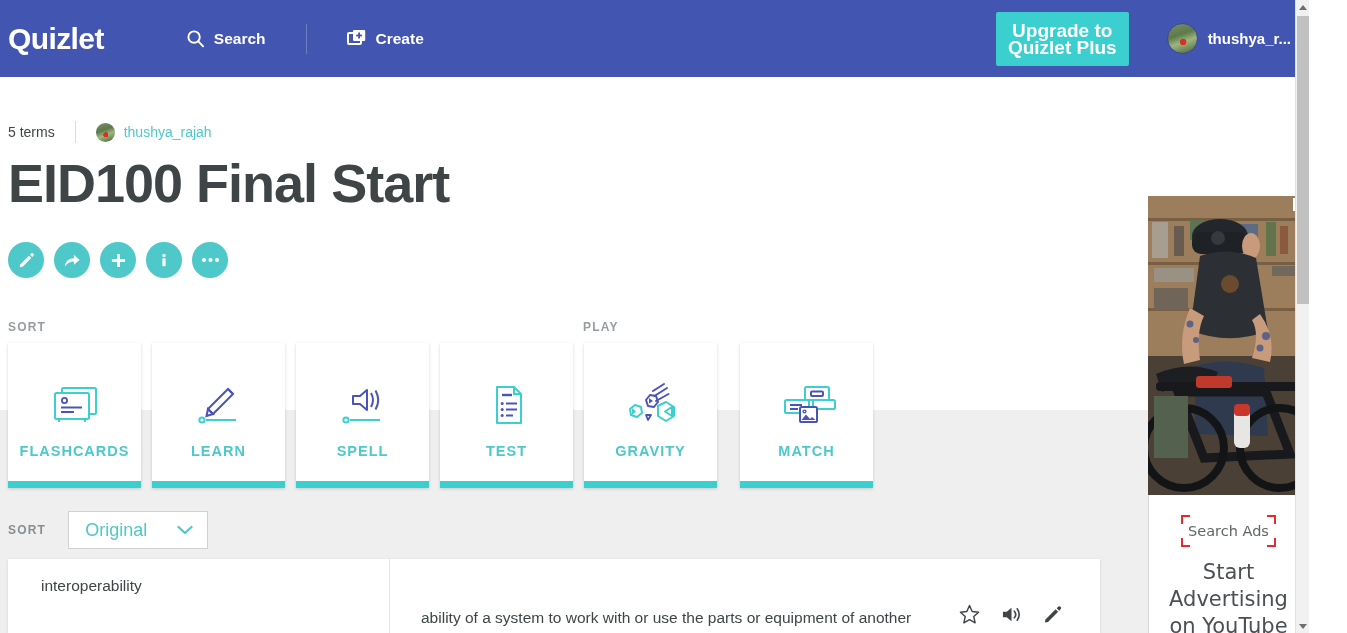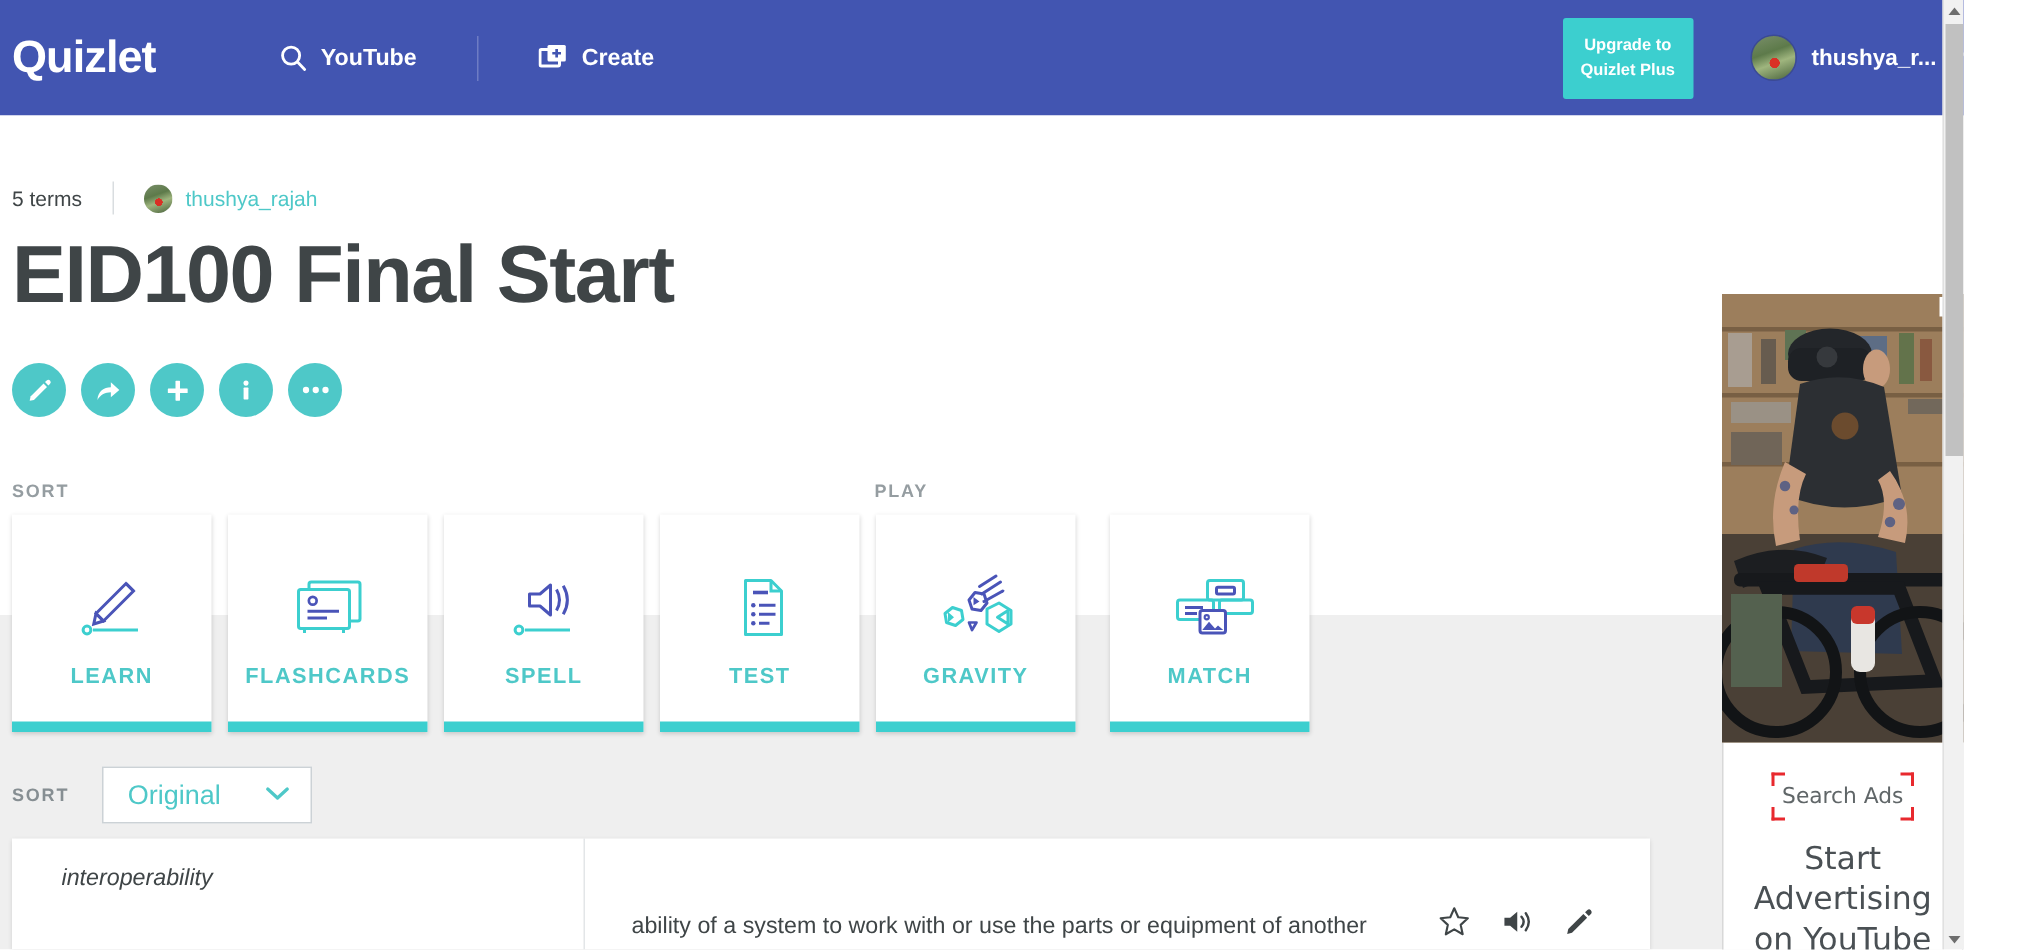--- a/index.html
+++ b/index.html
@@ -35,21 +35,21 @@
     margin: 0 40px;
   }
   .nav-icon { display: flex; align-items: center; }
 
   .header-right {
     position: absolute; right: 14px; top: 0; height: 77px;
     display: flex; align-items: center;
   }
   .upgrade-btn {
     background: #3ccfcf; color: #fff;
-    font-size: 11px; font-weight: bold; line-height: 17px;
+    font-size: 19px; font-weight: bold; line-height: 17px;
     text-align: center;
     padding: 10px 12px; border: none; border-radius: 2px;
     cursor: pointer; font-family: "Liberation Sans", sans-serif;
   }
   .user-menu {
     display: flex; align-items: center; gap: 10px;
     margin-left: 38px; cursor: pointer;
   }
   .avatar {
     width: 31px; height: 31px; border-radius: 50%;
@@ -166,21 +166,21 @@
 
   .term-card {
     position: absolute; top: 482px; left: 8px;
     width: 1092px; height: 74px;
     background: #fff;
     box-shadow: 0 1px 3px rgba(0,0,0,0.12);
     display: flex; align-items: flex-start;
   }
   .term-side {
     width: 381px; padding: 18px 0 0 33px;
-    font-size: 15.5px; color: #3f4547; font-style: italic;
+    font-size: 15.5px; color: #3f4547;
   }
   .term-divider { width: 1px; background: #e3e6e8; height: 74px; }
   .def-side {
     flex: 1; padding: 45px 0 0 31px;
     font-size: 15.5px; color: #3f4547; line-height: 28px;
   }
   .term-actions {
     display: flex; align-items: center; gap: 21px;
     padding: 45px 37px 0 0;
   }
@@ -269,21 +269,21 @@
     <div class="logo">Quizlet</div>
 
     <div class="nav-items">
       <div class="nav-item">
         <span class="nav-icon">
           <svg width="19" height="19" viewBox="0 0 20 20" fill="none">
             <circle cx="8.5" cy="8.5" r="6" stroke="#ffffff" stroke-width="2"></circle>
             <line x1="13" y1="13" x2="18" y2="18.2" stroke="#ffffff" stroke-width="2" stroke-linecap="round"></line>
           </svg>
         </span>
-        <span>YouTube</span>
+        <span>Search</span>
       </div>
 
       <div class="nav-divider"></div>
 
       <div class="nav-item">
         <span class="nav-icon">
           <svg width="20" height="19" viewBox="0 0 20 19" fill="none">
             <rect x="1" y="4" width="13" height="11" rx="1" stroke="#ffffff" stroke-width="2"></rect>
             <rect x="6" y="1" width="12.2" height="11" rx="1" fill="#ffffff"></rect>
             <line x1="12.1" y1="3.6" x2="12.1" y2="9.4" stroke="#4255b1" stroke-width="1.8"></line>
@@ -352,44 +352,44 @@
     </div>
 
     <div class="section-label label-study">SORT</div>
     <div class="section-label label-play">PLAY</div>
 
     <div class="cards-row">
 
       <div class="mode-card">
         <span class="mode-icon">
           <svg width="58" height="46" viewBox="0 0 58 46" fill="none">
-            <path d="M18 27 L38 7 L43 12 L23 32 Z" stroke="#4a54b8" stroke-width="2" fill="none"></path>
-            <path d="M18 27 L16.5 34 L23 32 Z" stroke="#4a54b8" stroke-width="2" fill="none"></path>
-            <line x1="38" y1="7" x2="43" y2="12" stroke="#4a54b8" stroke-width="2"></line>
-            <circle cx="12" cy="38" r="2.6" stroke="#3ccfcf" stroke-width="2"></circle>
-            <line x1="16" y1="38" x2="46" y2="38" stroke="#3ccfcf" stroke-width="2"></line>
-          </svg>
-        </span>
-        <span class="mode-label">LEARN</span>
-        <span class="mode-bar"></span>
-      </div>
-
-      <div class="mode-card">
-        <span class="mode-icon">
-          <svg width="58" height="46" viewBox="0 0 58 46" fill="none">
             <rect x="16" y="6" width="34" height="26" rx="1.5" stroke="#3ccfcf" stroke-width="2"></rect>
             <rect x="9" y="11" width="34" height="26" rx="1.5" fill="#ffffff" stroke="#3ccfcf" stroke-width="2"></rect>
             <circle cx="18.5" cy="18.5" r="2.6" stroke="#4a54b8" stroke-width="1.8"></circle>
             <line x1="15" y1="25.5" x2="36" y2="25.5" stroke="#4a54b8" stroke-width="2"></line>
             <line x1="15" y1="30" x2="28" y2="30" stroke="#4a54b8" stroke-width="2"></line>
             <line x1="13" y1="37" x2="13" y2="40" stroke="#3ccfcf" stroke-width="2"></line>
             <line x1="39" y1="37" x2="39" y2="40" stroke="#3ccfcf" stroke-width="2"></line>
           </svg>
         </span>
         <span class="mode-label">FLASHCARDS</span>
+        <span class="mode-bar"></span>
+      </div>
+
+      <div class="mode-card">
+        <span class="mode-icon">
+          <svg width="58" height="46" viewBox="0 0 58 46" fill="none">
+            <path d="M18 27 L38 7 L43 12 L23 32 Z" stroke="#4a54b8" stroke-width="2" fill="none"></path>
+            <path d="M18 27 L16.5 34 L23 32 Z" stroke="#4a54b8" stroke-width="2" fill="none"></path>
+            <line x1="38" y1="7" x2="43" y2="12" stroke="#4a54b8" stroke-width="2"></line>
+            <circle cx="12" cy="38" r="2.6" stroke="#3ccfcf" stroke-width="2"></circle>
+            <line x1="16" y1="38" x2="46" y2="38" stroke="#3ccfcf" stroke-width="2"></line>
+          </svg>
+        </span>
+        <span class="mode-label">LEARN</span>
         <span class="mode-bar"></span>
       </div>
 
       <div class="mode-card">
         <span class="mode-icon">
           <svg width="58" height="46" viewBox="0 0 58 46" fill="none">
             <path d="M19 14 L26 14 L33 8 L33 28 L26 22 L19 22 Z" stroke="#4a54b8" stroke-width="2" fill="none" stroke-linejoin="round"></path>
             <path d="M37 11 Q41 18 37 25" stroke="#4a54b8" stroke-width="2" fill="none"></path>
             <path d="M41.5 8.5 Q47 18 41.5 27.5" stroke="#4a54b8" stroke-width="2" fill="none"></path>
             <circle cx="12" cy="38" r="2.6" stroke="#3ccfcf" stroke-width="2"></circle>

